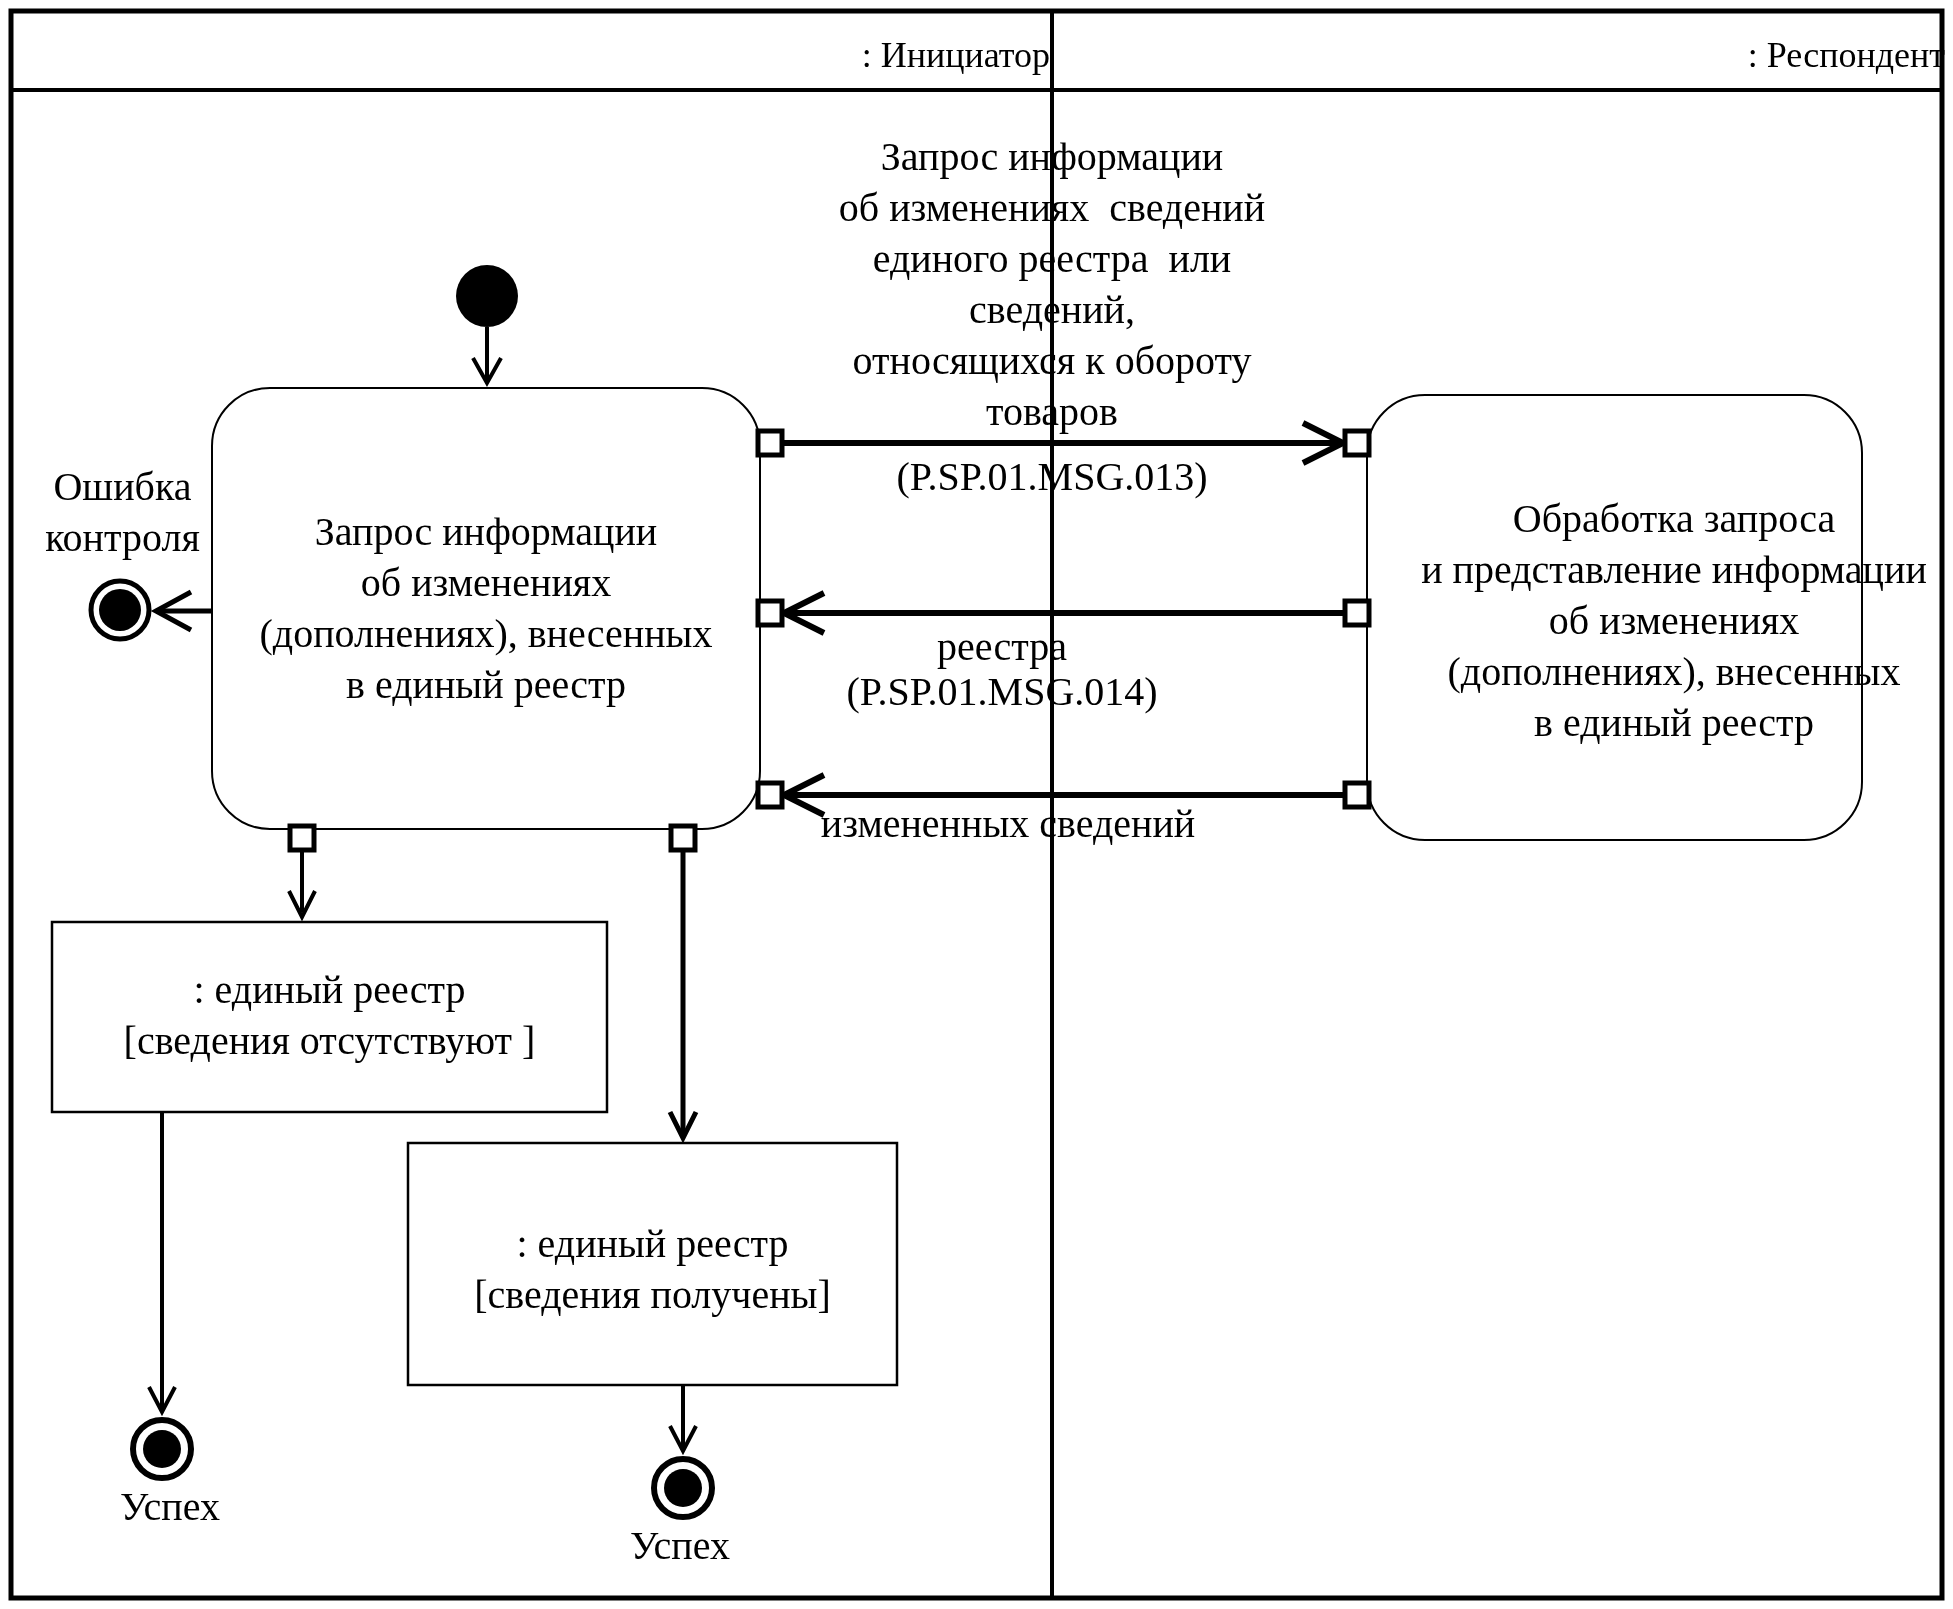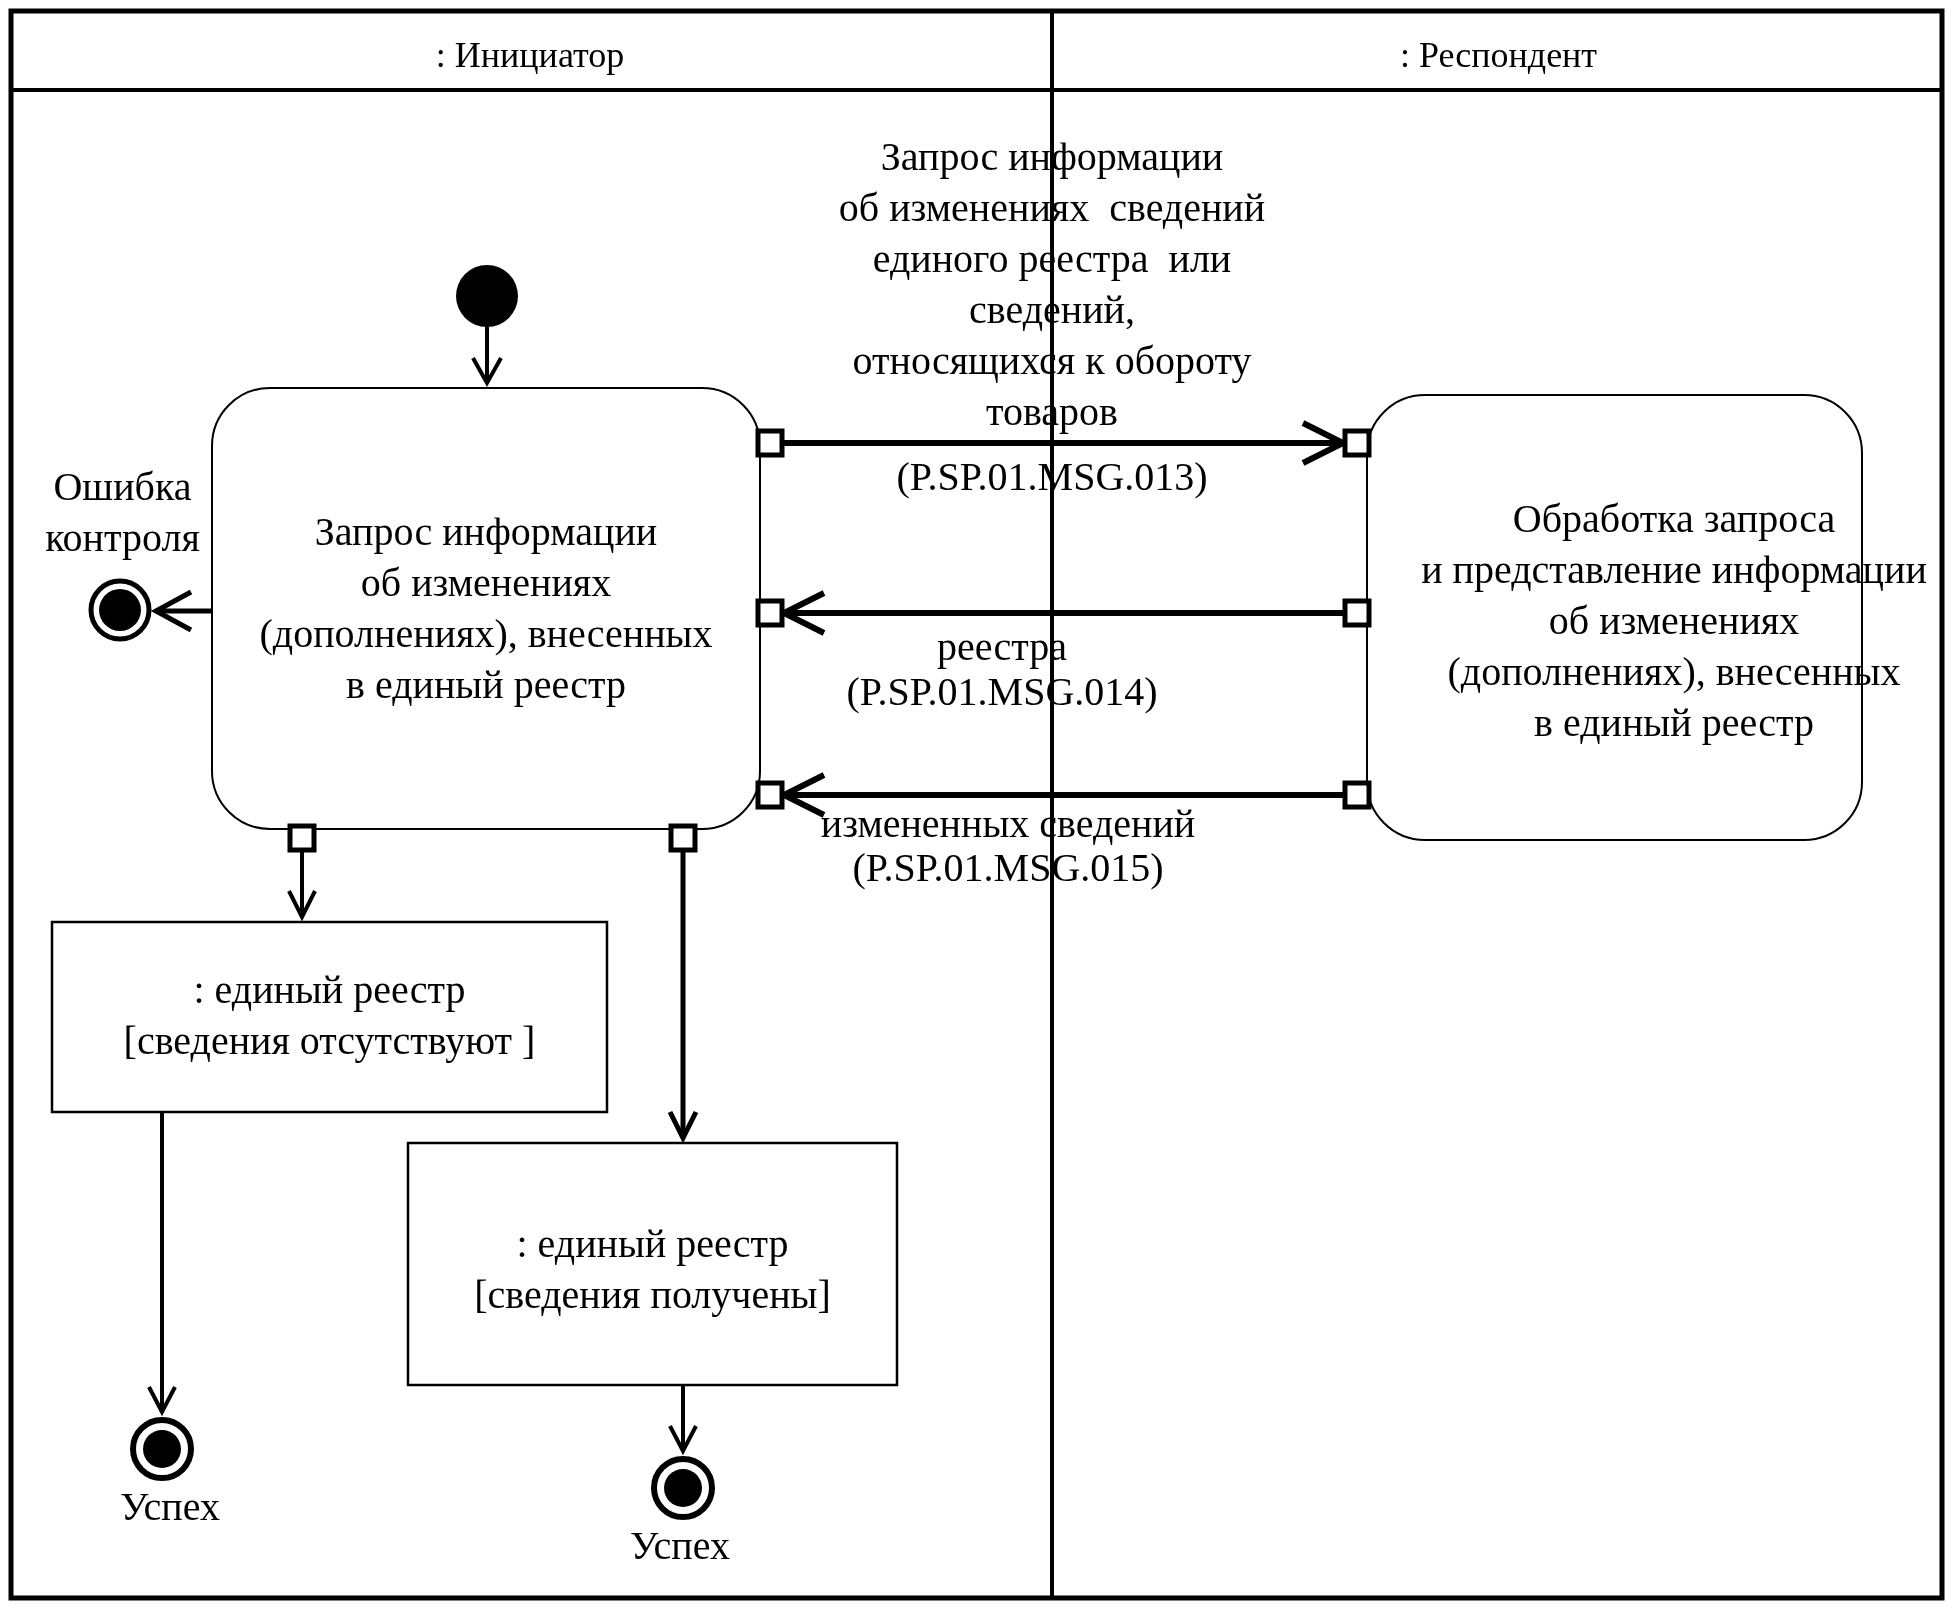--- a/index.html
+++ b/index.html
@@ -14,21 +14,21 @@
   .layer-shapes{position:absolute;left:0;top:0;z-index:1;}
   .txt{
     position:absolute;
     z-index:2;
     text-align:center;
     font-size:40px;
     line-height:51px;
     white-space:pre-wrap;
     color:#000;
   }
-  .hdr{font-size:36px;}
+  .hdr{font-size:36px;text-align:right;}
   .divider{
     position:absolute;
     left:1050px;top:9px;
     width:4px;height:1591px;
     background:#000;
     z-index:3;
   }
 </style>
 </head>
 <body>
@@ -112,21 +112,20 @@
 единого реестра  или
 сведений,
 относящихся к обороту
 товаров</div>
   <div class="txt" style="left:752px;top:451px;width:600px;">(P.SP.01.MSG.013)</div>
 
   <div class="txt" style="left:700px;top:621px;width:604px;">реестра</div>
   <div class="txt" style="left:700px;top:666px;width:604px;">(P.SP.01.MSG.014)</div>
 
   <div class="txt" style="left:706px;top:798px;width:604px;">измененных сведений</div>
-  <div class="txt" style="left:706px;top:842px;width:604px;">(P.SP.01.MSG.015)</div>
 
   <div class="txt" style="left:52px;top:964px;width:555px;">: единый реестр
 [сведения отсутствуют ]</div>
   <div class="txt" style="left:408px;top:1218px;width:489px;">: единый реестр
 [сведения получены]</div>
 
   <div class="txt" style="left:70px;top:1481px;width:200px;">Успех</div>
   <div class="txt" style="left:580px;top:1520px;width:200px;">Успех</div>
 
   <div class="divider"></div>

